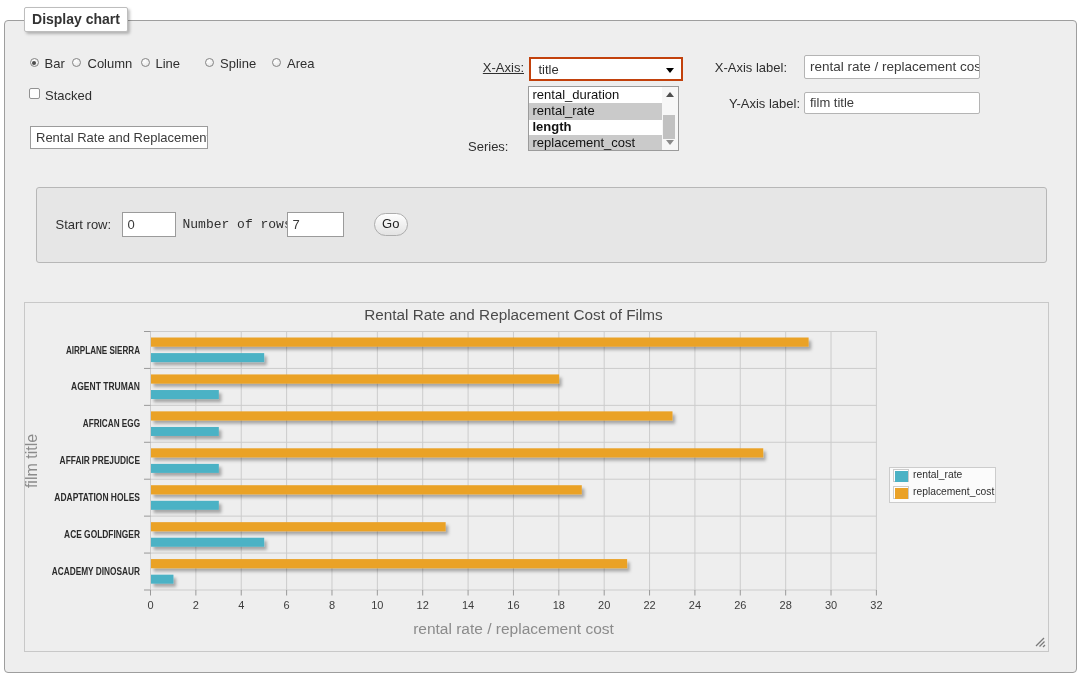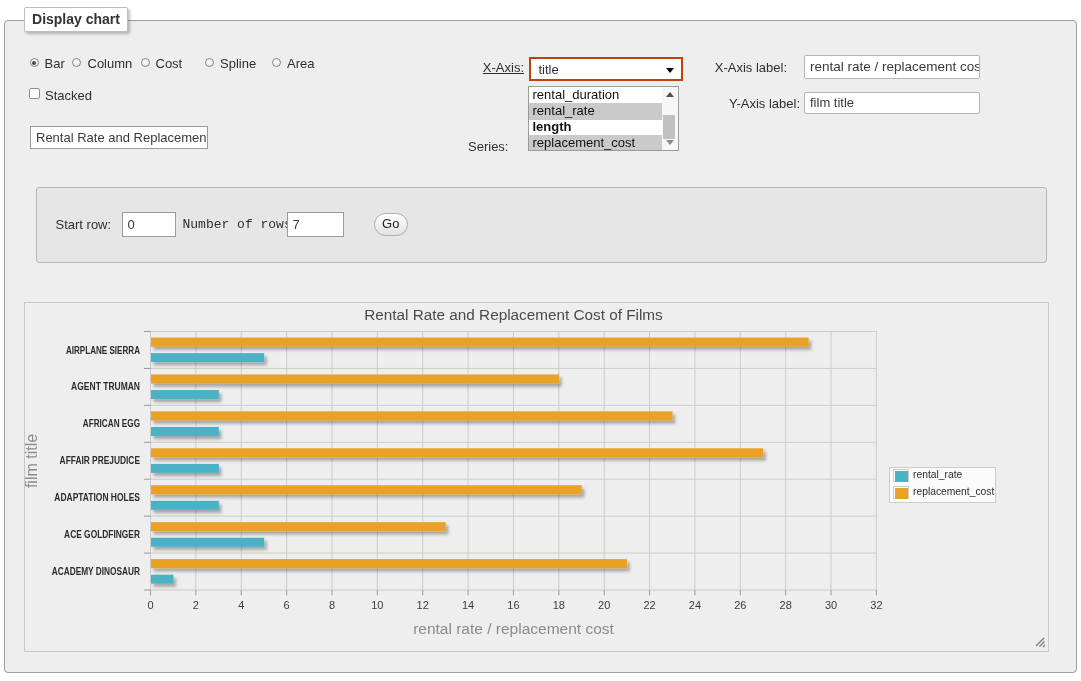--- a/index.html
+++ b/index.html
@@ -26,21 +26,21 @@
        border:1px solid #bdbdbd;border-radius:2px;box-shadow:2px 2px 3px rgba(0,0,0,0.25);
        font-size:14px;font-weight:bold;color:#333;text-align:center;line-height:23px;">Display chart</div>
 
   <span class="radio" style="left:29.5px;top:58px;">
       <span class="rdot"></span>
     </span>
     <span class="lbl" style="left:44.5px;top:56.5px;">Bar</span>
 <span class="radio" style="left:72.2px;top:58px;"></span>
     <span class="lbl" style="left:87.5px;top:56.5px;">Column</span>
 <span class="radio" style="left:140.6px;top:58px;"></span>
-    <span class="lbl" style="left:155.5px;top:56.5px;">Cost</span>
+    <span class="lbl" style="left:155.5px;top:56.5px;">Line</span>
 <span class="radio" style="left:205.0px;top:58px;"></span>
     <span class="lbl" style="left:220.0px;top:56.5px;">Spline</span>
 <span class="radio" style="left:271.6px;top:58px;"></span>
     <span class="lbl" style="left:287.0px;top:56.5px;">Area</span>
 
   <span class="abs" style="left:28.5px;top:88px;width:11px;height:11px;box-sizing:border-box;border:1px solid #919191;border-radius:2px;background:#fdfdfd;"></span>
   <span class="lbl" style="left:45px;top:89px;">Stacked</span>
 
   <div class="tinput" style="left:30px;top:126px;width:178px;height:23px;line-height:21px;">Rental Rate and Replacement Cost of Films</div>
 

